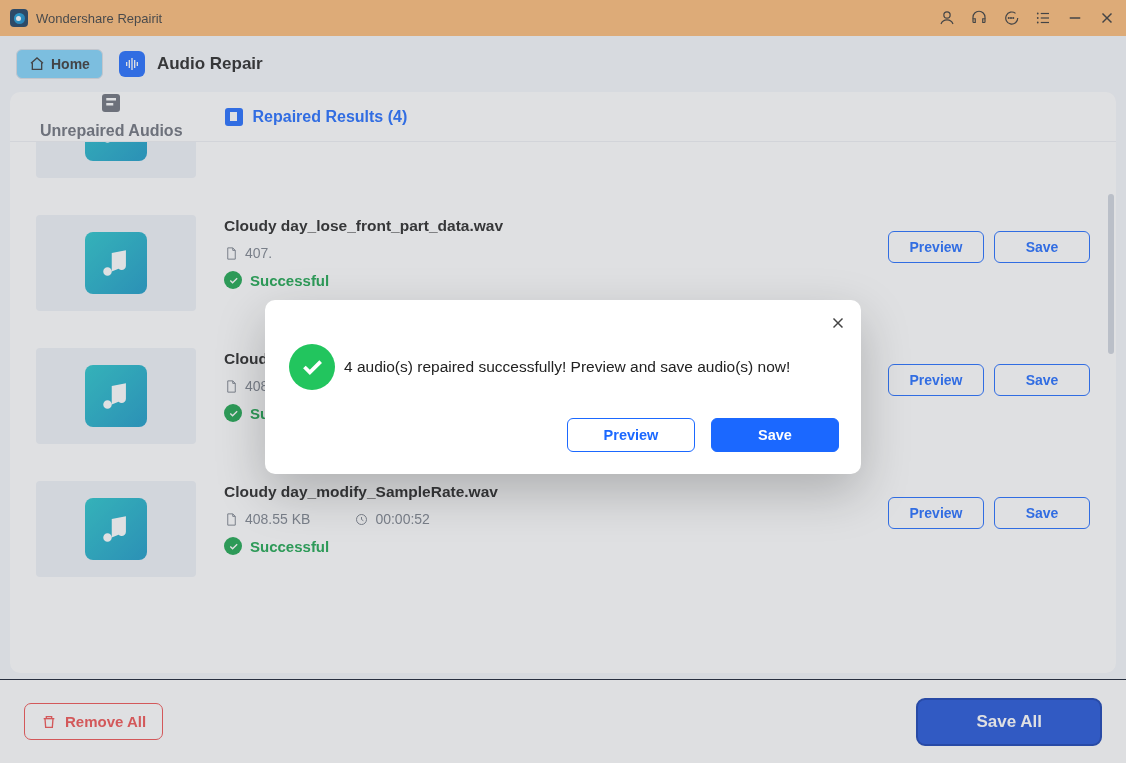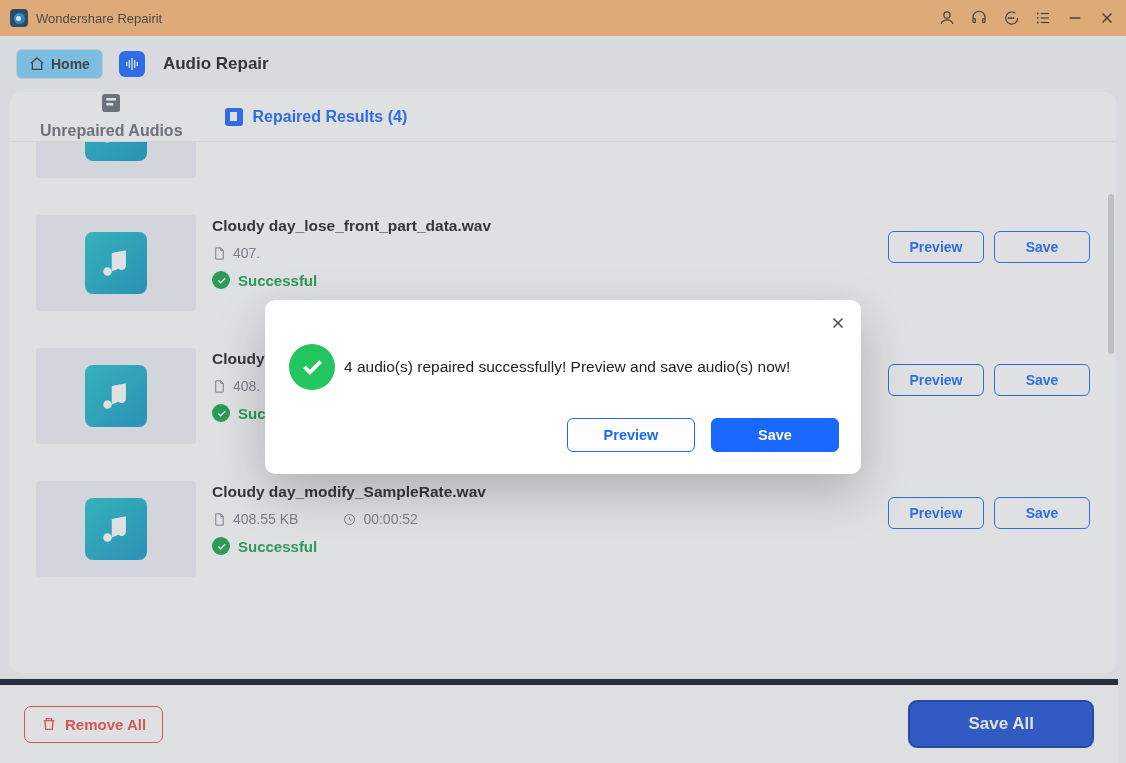--- a/index.html
+++ b/index.html
@@ -14,58 +14,58 @@
   .title-spacer { flex: 1; }
   .title-icons { display: flex; gap: 14px; align-items: center; }
   .title-icon { width: 18px; height: 18px; display:flex; align-items:center; justify-content:center; color:#333; cursor:pointer; }
   .title-icon svg { width:18px; height:18px; stroke:#333; stroke-width:1.6; fill:none; }
   .title-icon.thin svg{stroke-width:2;}
 
   
   .toolbar { height: 56px; display: flex; align-items: center; padding: 0 14px 0 16px; gap: 16px; }
   .home-btn { display:flex; align-items:center; gap:6px; padding: 6px 12px; border:1px solid #d9dde4; border-radius:6px; background:#7dd3fc; font-size:14px; color:#333; font-weight:600; cursor:pointer;}
   .home-btn svg{width:16px;height:16px;stroke:#333;fill:none;stroke-width:2;}
-  .mode { display:flex; align-items:center; gap:18px;text-align:center; }
+  .mode { display:flex; align-items:center; gap:12px;text-align:center; }
   .mode-icon { width:26px;height:26px;border-radius:6px;background:#1b68ff;display:flex;align-items:center;justify-content:center;}
   .mode-icon svg{width:16px;height:16px;fill:#fff;}
   .mode-label{font-size:17px;font-weight:700;color:#222;}
 
   
   .panel { position:absolute; left:10px; right:10px; top:92px; bottom:90px; background:#fff; border-radius:10px; overflow:hidden;}
   .tabs { height:50px; display:flex; align-items:center; gap:42px; padding:0 30px; border-bottom:1px solid #eef0f4;}
   .tab { display:flex; align-items:center; gap:10px; font-size:16px; font-weight:700; cursor:pointer; }
   .tab.inactive { color:#6a6e78;flex-direction:column; }
   .tab.active { color:#1b68ff; }
   .tab-ic { width:18px;height:18px;border-radius:3px;display:inline-block; }
   .tab.inactive .tab-ic{ background:#6a6e78; position:relative;}
   .tab.inactive .tab-ic::after{content:"";position:absolute;left:4px;top:4px;width:10px;height:10px;background:#fff;clip-path:polygon(0 0,100% 0,100% 30%,0 30%,0 55%,70% 55%,70% 80%,0 80%);}
   .tab.active .tab-ic{ background:#1b68ff; position:relative;}
   .tab.active .tab-ic::after{content:"";position:absolute;left:5px;top:4px;width:7px;height:9px;background:#fff;}
 
   
   .list { position:absolute; top:50px; left:0; right:0; bottom:0; overflow:hidden; padding: 0 26px; }
   .scrollbar{position:absolute; right:2px; top:52px; width:6px; height:160px; background:#cfd4dd; border-radius:3px;}
-  .item { display:flex; padding: 20px 0 16px 0; border-bottom:1px solid transparent; }
+  .item { display:flex; padding: 20px 0 16px 0; border-bottom:1px solid transparent;gap:12px; }
   .item.first-partial{ padding-top:0; margin-top:-60px;}
   .thumb { width:160px; height:96px; background:#eef2f8; border-radius:4px; display:flex;align-items:center;justify-content:center; margin-right:16px;}
   .thumb-inner{ width:62px;height:62px;border-radius:8px;background:linear-gradient(135deg,#20c3c9,#1497c6);display:flex;align-items:center;justify-content:center;}
   .thumb-inner svg{width:34px;height:34px;fill:#fff;}
   .meta { flex:1; display:flex; flex-direction:column; gap:10px; padding-top:2px;}
   .fname{font-size:15.5px;font-weight:600;color:#222;}
   .stats{display:flex;gap:44px;align-items:flex-end;color:#7a808b;font-size:14px;}
   .stat{display:flex;align-items:center;gap:6px;}
   .stat svg{width:15px;height:15px;stroke:#7a808b;fill:none;stroke-width:1.6;}
   .status{display:flex;align-items:center;gap:8px;color:#16a34a;font-weight:700;font-size:15px;}
   .status-ic{width:18px;height:18px;border-radius:50%;background:#16a34a;display:flex;align-items:center;justify-content:center;}
   .status-ic svg{width:11px;height:11px;stroke:#fff;fill:none;stroke-width:3;}
   .actions{display:flex;gap:10px;align-items:flex-start;padding-top:16px;}
   .btn-outline{padding:7px 0;width:96px;text-align:center;border:1.5px solid #1b68ff;color:#1b68ff;font-weight:700;font-size:14px;border-radius:6px;background:#fff;cursor:pointer;}
 
   
-  .footer{position:absolute;left:0;right:8px;bottom:0;height:84px;background:#fefefe;display:flex;align-items:center;padding:0 24px;justify-content:space-between;border-top:6px solid #0f172a;}
+  .footer{position:absolute;left:0;right:0;bottom:0;height:84px;background:#fefefe;display:flex;align-items:center;padding:0 24px;justify-content:space-between;border-top:1px solid #0f172a;}
   .remove-all{display:flex;align-items:center;gap:8px;padding:9px 16px;border:1.5px solid #ef4d4d;border-radius:7px;color:#ef4d4d;font-weight:700;font-size:15px;cursor:pointer;background:#fff;}
   .remove-all svg{width:16px;height:16px;stroke:#ef4d4d;fill:none;stroke-width:2;}
   .save-all{padding:12px 58px;background:#1b4fd6;border:2px solid #0f3bb0;color:#fff;font-weight:700;font-size:17px;border-radius:9px;cursor:pointer;}
 
   
   .overlay{position:absolute;inset:0;background:rgba(120,125,135,0.24);display:flex;align-items:flex-start;justify-content:center;}
   .modal{margin-top:300px;width:596px;background:#fff;border-radius:10px;box-shadow:0 18px 50px rgba(0,0,0,0.22);padding:20px 22px 22px 22px;position:relative;}
   .modal-close{position:absolute;top:14px;right:14px;cursor:pointer;}
   .modal-close svg{width:18px;height:18px;stroke:#444;stroke-width:2;fill:none;}
   .modal-body{display:flex;align-items:center;gap:9px;padding:24px 2px 28px 2px;}

